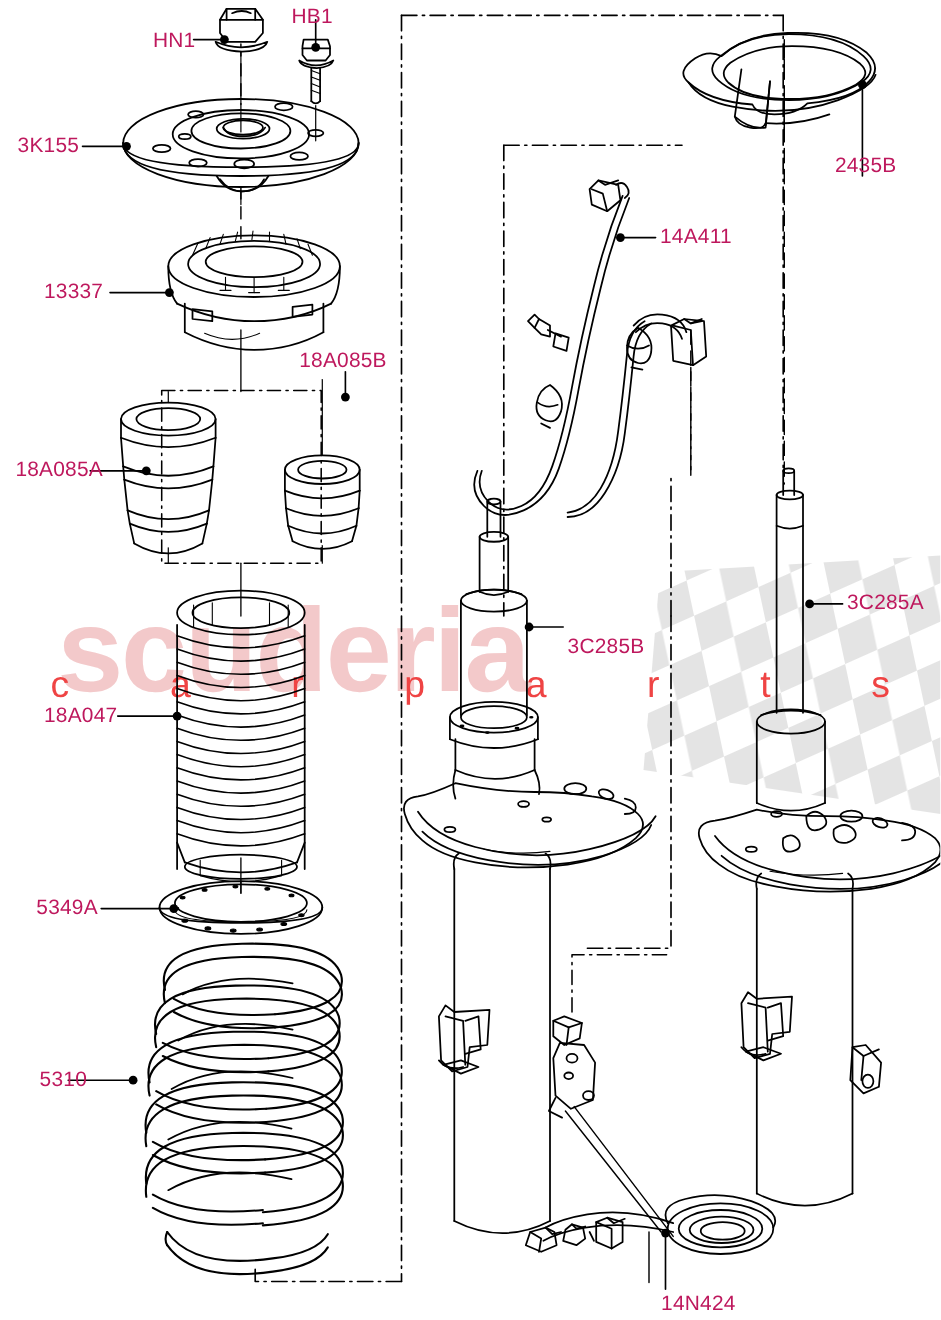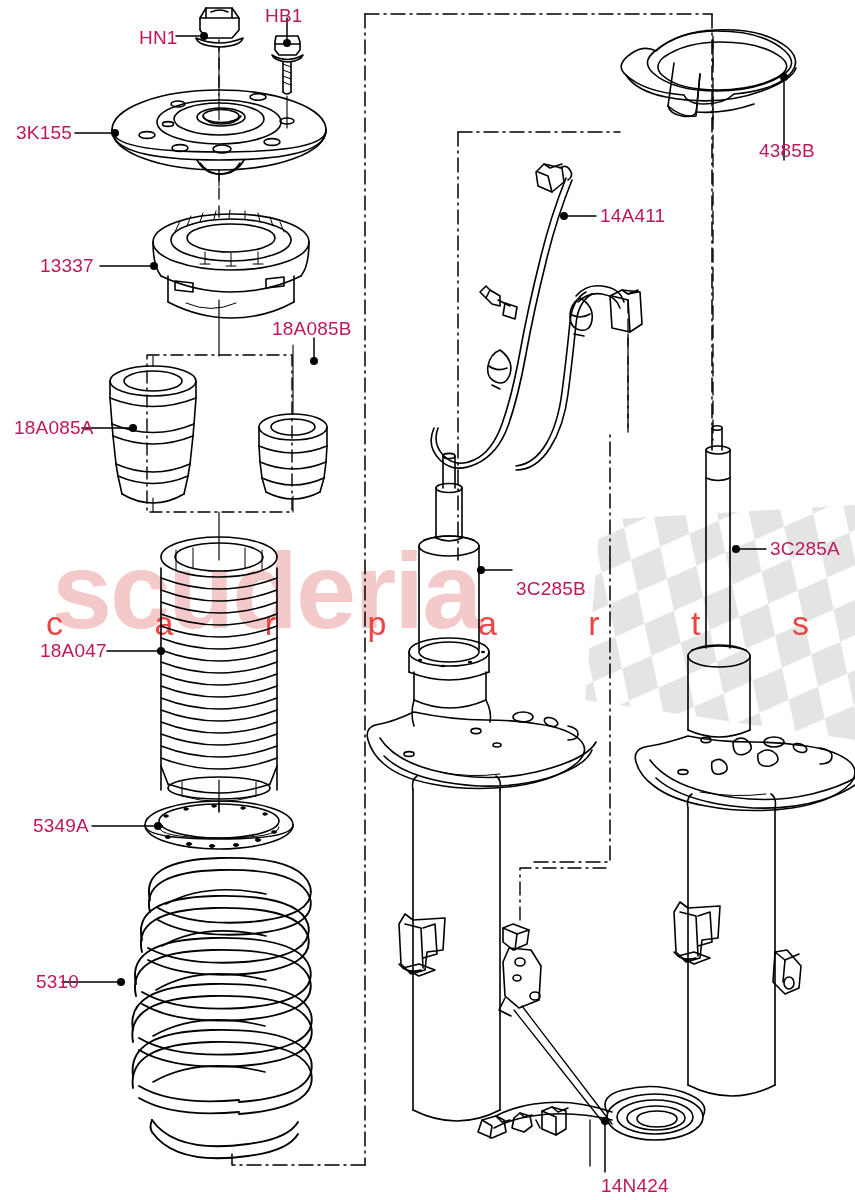--- a/index.html
+++ b/index.html
@@ -524,21 +524,21 @@
         <circle cx="481" cy="570" r="4"></circle>
         <circle cx="736" cy="549" r="4"></circle>
         <circle cx="605" cy="1121" r="4"></circle>
       </g>
     </g>
   </svg>
 
   <div class="lbl" style="left:139px;top:27px;">HN1</div>
   <div class="lbl" style="left:265px;top:5px;">HB1</div>
   <div class="lbl" style="left:16px;top:122px;">3K155</div>
-  <div class="lbl" style="left:759px;top:140px;">4385B</div>
+  <div class="lbl" style="left:759px;top:140px;">2435B</div>
   <div class="lbl" style="left:40px;top:255px;">13337</div>
   <div class="lbl" style="left:600px;top:205px;">14A411</div>
   <div class="lbl" style="left:272px;top:318px;">18A085B</div>
   <div class="lbl" style="left:2px;top:417px;margin-left:12px;">18A085A</div>
   <div class="lbl" style="left:516px;top:578px;">3C285B</div>
   <div class="lbl" style="left:770px;top:538px;">3C285A</div>
   <div class="lbl" style="left:40px;top:640px;">18A047</div>
   <div class="lbl" style="left:33px;top:815px;">5349A</div>
   <div class="lbl" style="left:36px;top:971px;">5310</div>
   <div class="lbl" style="left:601px;top:1175px;">14N424</div>

